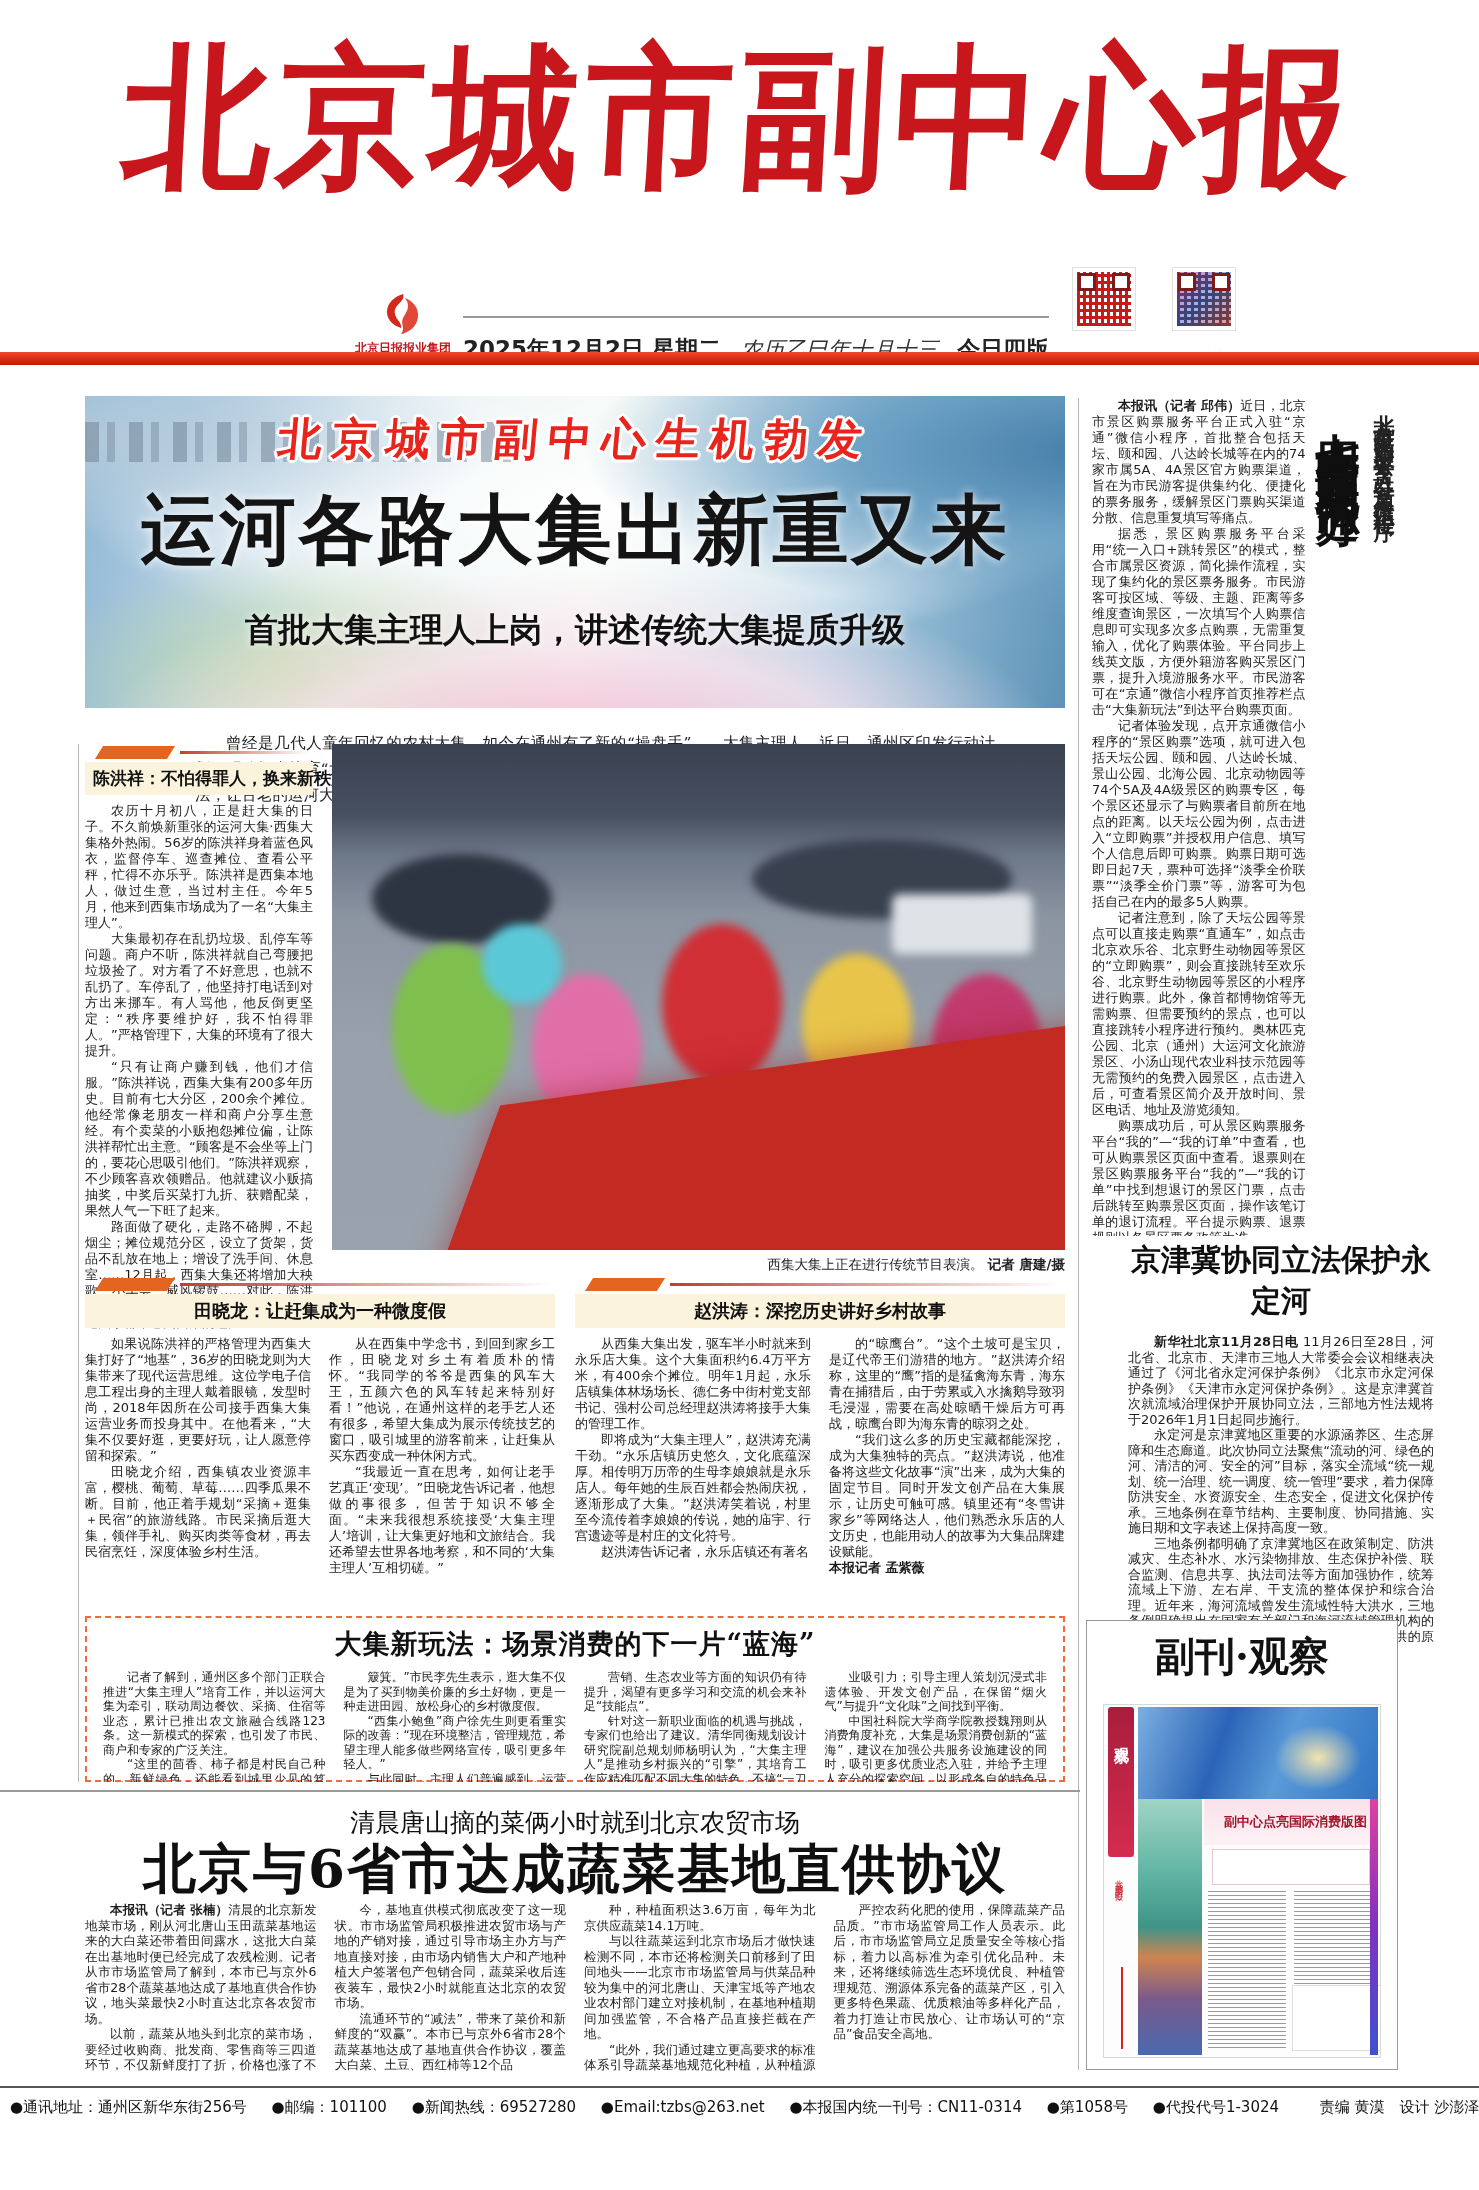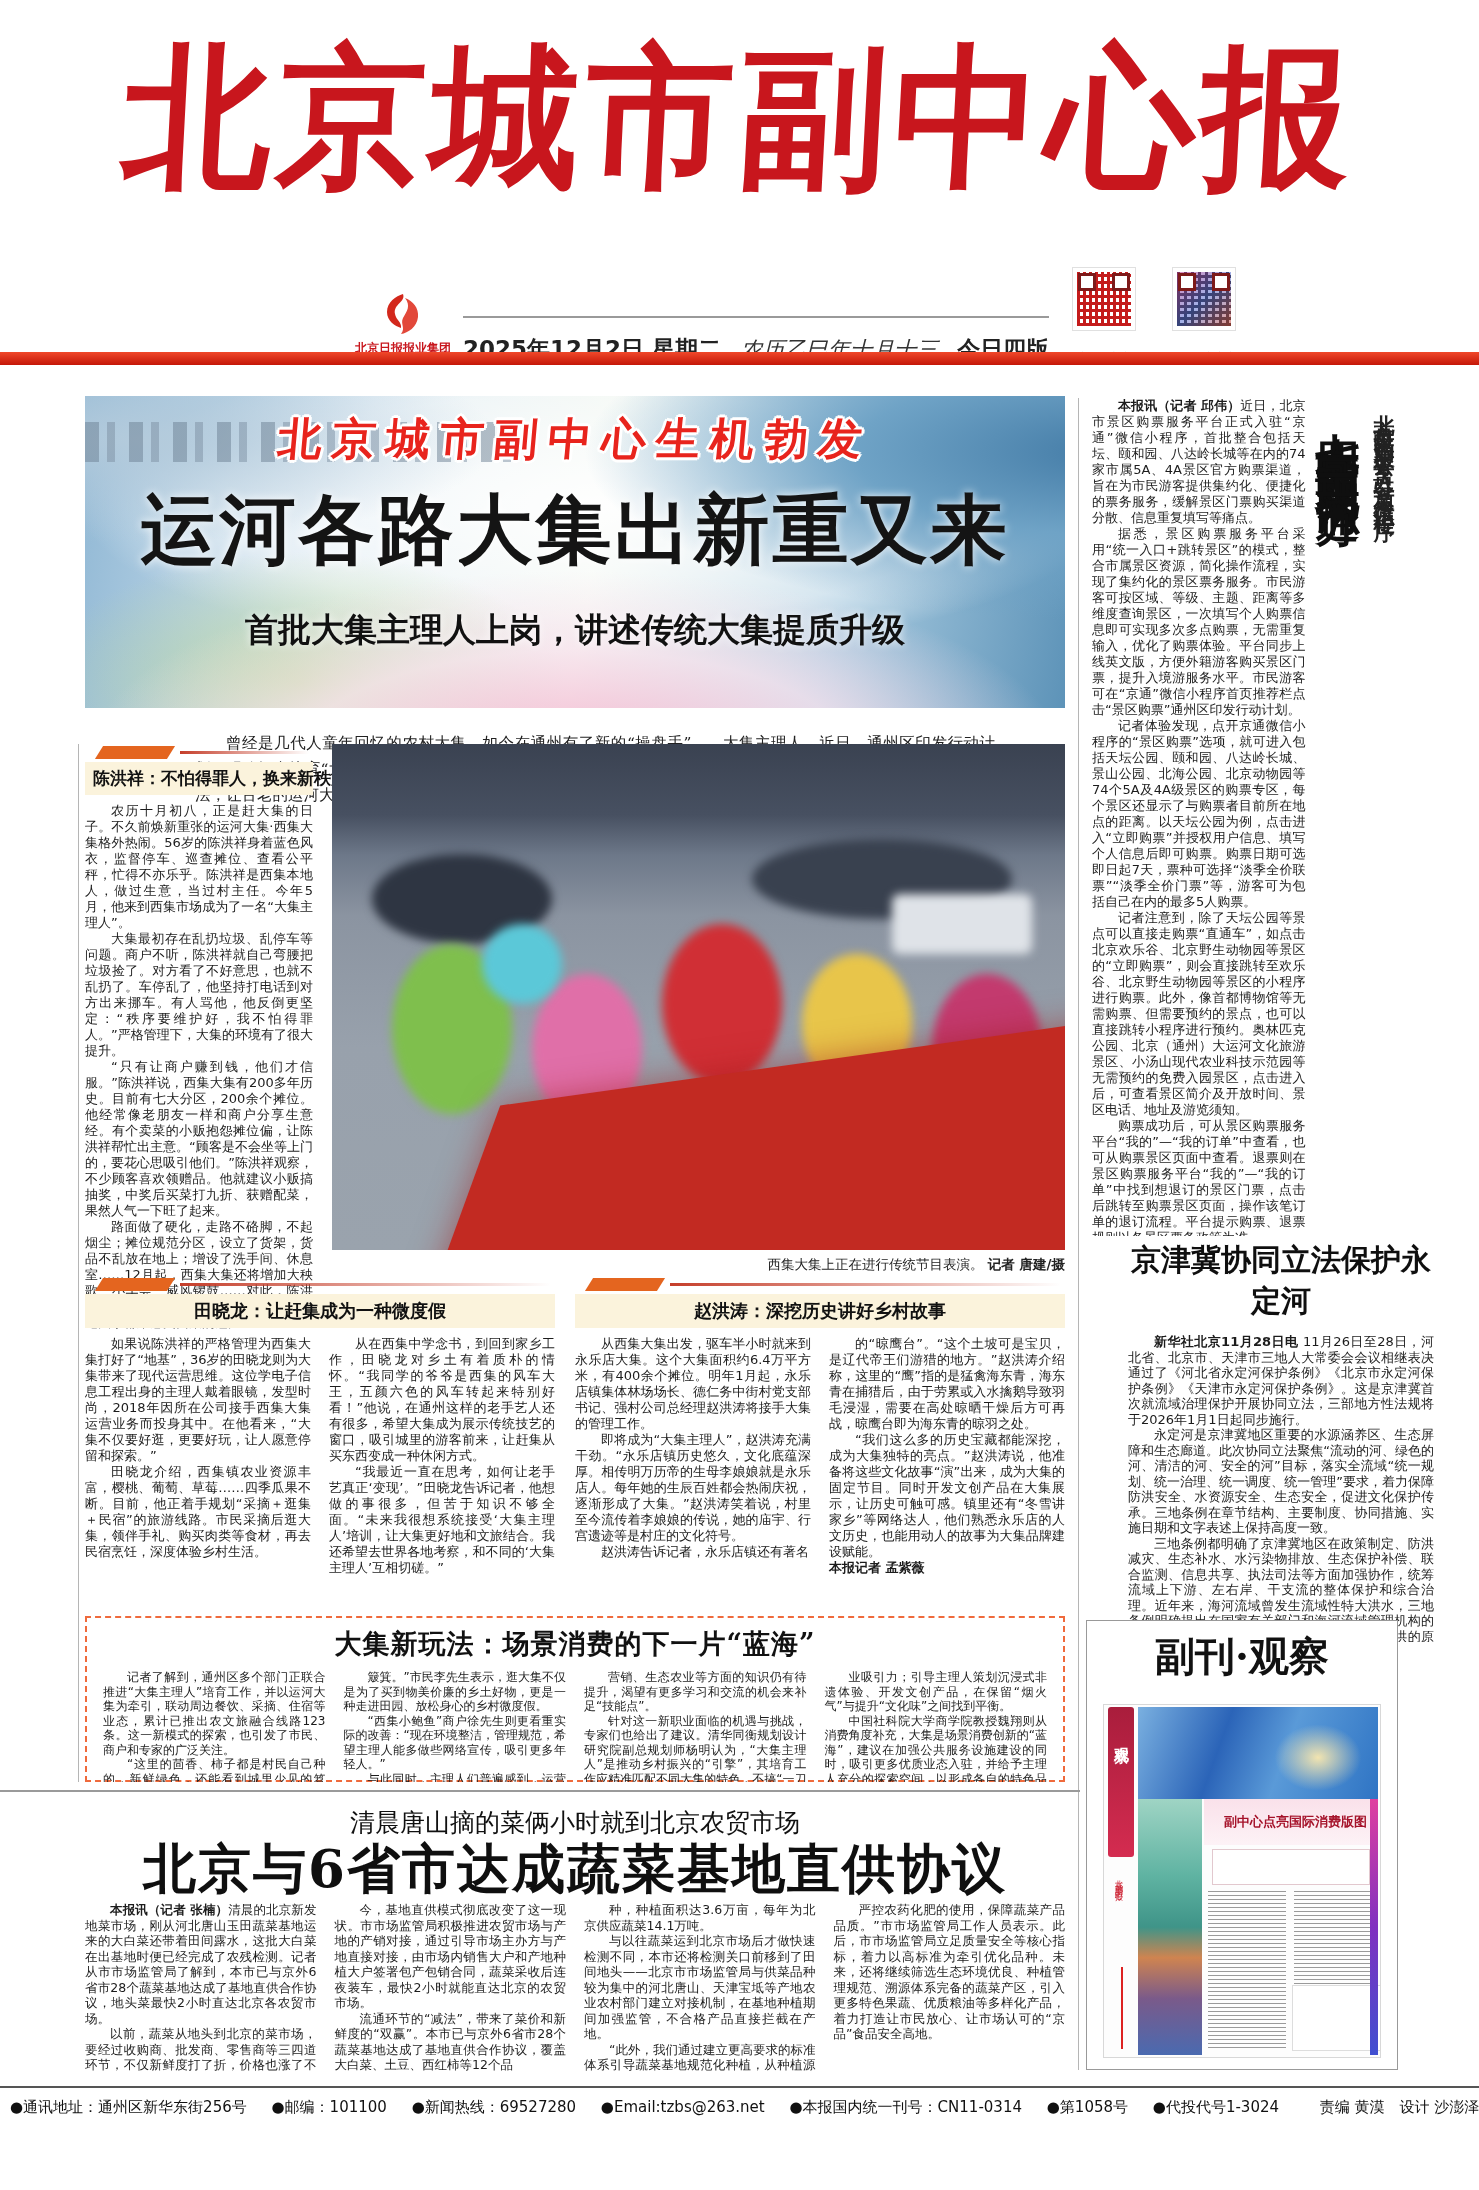--- a/index.html
+++ b/index.html
@@ -268,21 +268,21 @@
       <div class="col">
         <p>业吸引力；引导主理人策划沉浸式非遗体验、开发文创产品，在保留“烟火气”与提升“文化味”之间找到平衡。</p>
         <p>中国社科院大学商学院教授魏翔则从消费角度补充，大集是场景消费创新的“蓝海”，建议在加强公共服务设施建设的同时，吸引更多优质业态入驻，并给予主理人充分的探索空间，以形成各自的特色品牌。</p>
       </div>
     </div>
   </div>
 
   <div class="abs rtop">
     <div class="rbody">
       <p><span class="leadb">本报讯（记者 邱伟）</span><span>近日，北京市景区购票服务平台正式入驻“京通”微信小程序，首批整合包括天坛、颐和园、八达岭长城等在内的74家市属5A、4A景区官方购票渠道，旨在为市民游客提供集约化、便捷化的票务服务，缓解景区门票购买渠道分散、信息重复填写等痛点。</span></p>
-      <p>据悉，景区购票服务平台采用“统一入口+跳转景区”的模式，整合市属景区资源，简化操作流程，实现了集约化的景区票务服务。市民游客可按区域、等级、主题、距离等多维度查询景区，一次填写个人购票信息即可实现多次多点购票，无需重复输入，优化了购票体验。平台同步上线英文版，方便外籍游客购买景区门票，提升入境游服务水平。市民游客可在“京通”微信小程序首页推荐栏点击“景区购票”通州区印发行动计划。</p>
+      <p>据悉，景区购票服务平台采用“统一入口+跳转景区”的模式，整合市属景区资源，简化操作流程，实现了集约化的景区票务服务。市民游客可按区域、等级、主题、距离等多维度查询景区，一次填写个人购票信息即可实现多次多点购票，无需重复输入，优化了购票体验。平台同步上线英文版，方便外籍游客购买景区门票，提升入境游服务水平。市民游客可在“京通”微信小程序首页推荐栏点击“大集新玩法”到达平台购票页面。</p>
       <p>记者体验发现，点开京通微信小程序的“景区购票”选项，就可进入包括天坛公园、颐和园、八达岭长城、景山公园、北海公园、北京动物园等74个5A及4A级景区的购票专区，每个景区还显示了与购票者目前所在地点的距离。以天坛公园为例，点击进入“立即购票”并授权用户信息、填写个人信息后即可购票。购票日期可选即日起7天，票种可选择“淡季全价联票”“淡季全价门票”等，游客可为包括自己在内的最多5人购票。</p>
       <p>记者注意到，除了天坛公园等景点可以直接走购票“直通车”，如点击北京欢乐谷、北京野生动物园等景区的“立即购票”，则会直接跳转至欢乐谷、北京野生动物园等景区的小程序进行购票。此外，像首都博物馆等无需购票、但需要预约的景点，也可以直接跳转小程序进行预约。奥林匹克公园、北京（通州）大运河文化旅游景区、小汤山现代农业科技示范园等无需预约的免费入园景区，点击进入后，可查看景区简介及开放时间、景区电话、地址及游览须知。</p>
       <p>购票成功后，可从景区购票服务平台“我的”—“我的订单”中查看，也可从购票景区页面中查看。退票则在景区购票服务平台“我的”—“我的订单”中找到想退订的景区门票，点击后跳转至购票景区页面，操作该笔订单的退订流程。平台提示购票、退票规则以各景区票务政策为准。</p>
 
     </div>
     <div class="vhead">七十四个景区购票实现『一网通办』</div>
     <div class="vkick">北京市景区购票服务平台入驻『京通』微信小程序</div>
   </div>
 
   <div class="abs rmid">

